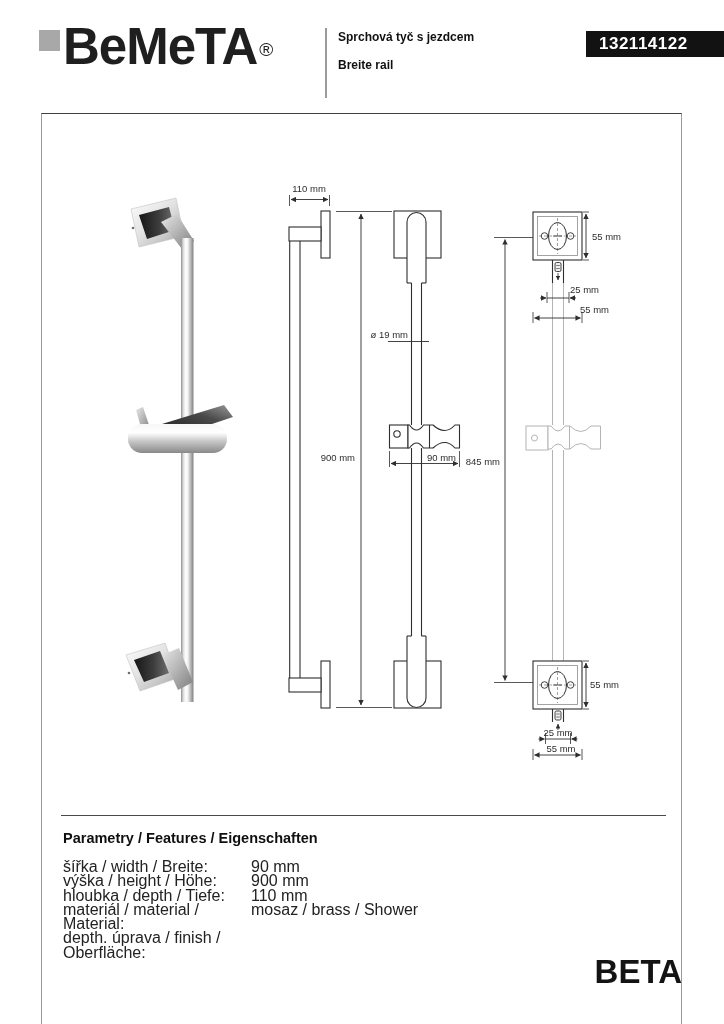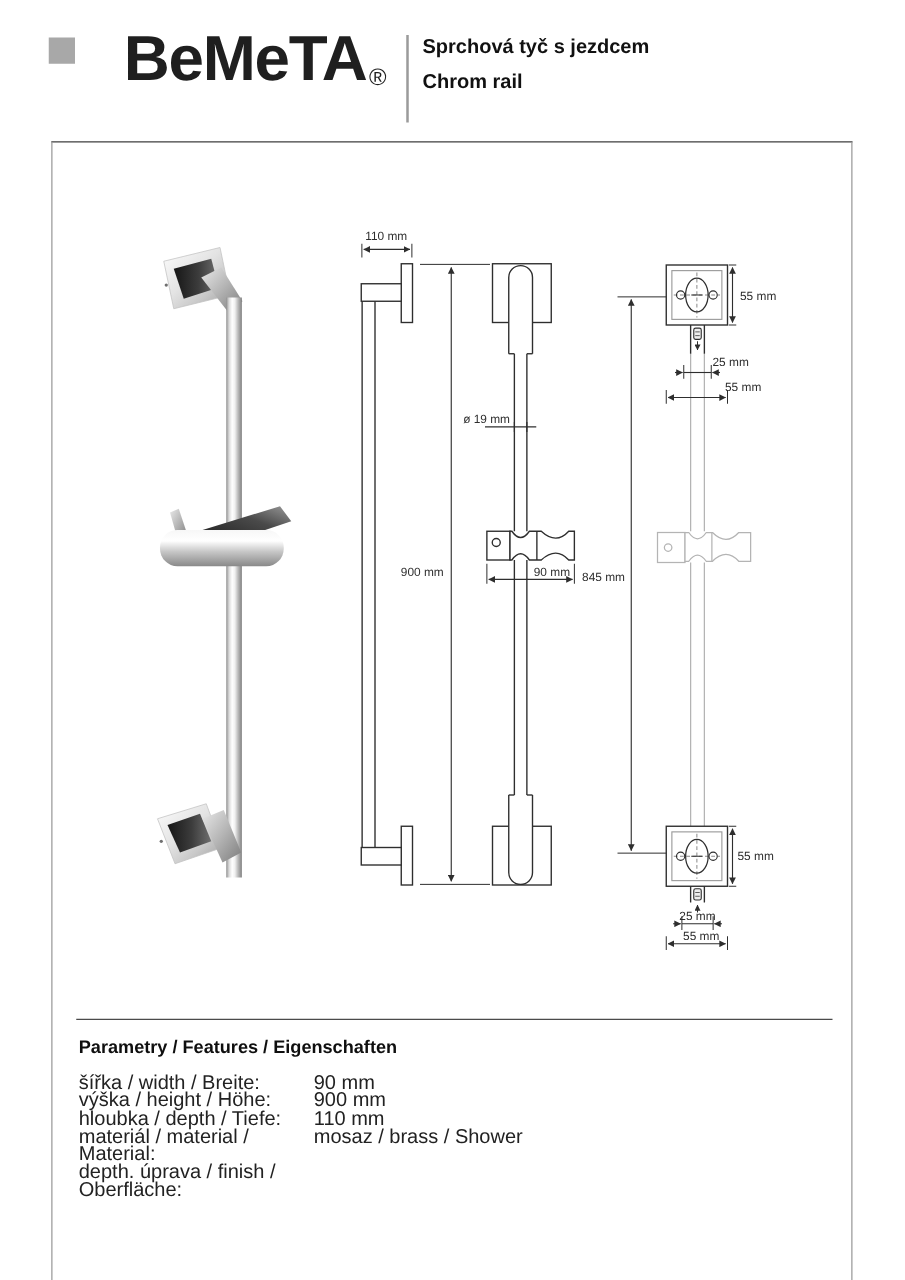--- a/index.html
+++ b/index.html
@@ -1,25 +1,25 @@
 <!DOCTYPE html>
 <html><head>
 <meta charset="utf-8">
 <style>
   html,body{margin:0;padding:0;background:#ffffff;}
   .page{position:relative;width:724px;height:1024px;background:#ffffff;overflow:hidden;
         font-family:"Liberation Sans", sans-serif;color:#1c1c1c;}
   
   .logo-square{position:absolute;left:39px;top:30px;width:21px;height:21px;background:#a8a8a8;}
-  .brand{position:absolute;left:63px;top:20px;display:flex;align-items:flex-end;margin-left:36px;}
+  .brand{position:absolute;left:63px;top:20px;display:flex;align-items:center;}
   .brand .brand-text{font-size:51px;font-weight:bold;letter-spacing:-1px;color:#1f1f1f;line-height:1.05;}
   .brand .reg{font-size:19px;font-weight:normal;color:#1f1f1f;margin-top:7px;margin-left:2px;}
   .header-divider{position:absolute;left:325px;top:28px;width:2px;height:70px;background:#9b9b9b;}
   .titles{position:absolute;left:338px;top:24px;}
-  .titles div{font-size:16px;font-weight:bold;line-height:27.5px;color:#111;white-space:nowrap;}
+  .titles div{font-size:12px;font-weight:bold;line-height:27.5px;color:#111;white-space:nowrap;}
   .code-box{position:absolute;left:586px;top:31px;width:138px;height:26px;background:#121212;
             color:#fff;font-size:17px;font-weight:bold;line-height:26px;padding-left:13px;
             letter-spacing:.5px;box-sizing:border-box;}
   
   .product-box{position:absolute;left:41px;top:113px;width:641px;height:953px;background:#fff;
                border:1.5px solid #9a9a9a;border-top-color:#3f3f3f;box-sizing:border-box;}
   .drawing-svg{position:absolute;left:-1px;top:-1px;width:641px;height:835px;}
   svg text{font-family:"Liberation Sans", sans-serif;font-size:9.5px;fill:#2e2e2e;}
   
   .params-divider{position:absolute;left:19px;top:701px;width:605px;height:0;border-top:1px solid #4a4a4a;}
@@ -37,22 +37,23 @@
 <div class="page">
 
   <div class="logo-square"></div>
   <div class="brand">
     <span class="brand-text">BeMeTA</span>
     <span class="reg">®</span>
   </div>
   <div class="header-divider"></div>
   <div class="titles">
     <div>Sprchová tyč s jezdcem</div>
-    <div>Chrom rail</div>
+    <div>Breite rail</div>
   </div>
+  <div class="code-box">132114122</div>
 
   <div class="product-box">
     <svg class="drawing-svg" viewBox="41 113 641 835" preserveAspectRatio="none">
       <defs>
         <marker id="arr" viewBox="0 0 8 8" refX="7.5" refY="4" markerWidth="6" markerHeight="6" orient="auto-start-reverse">
           <path d="M0,0 L8,4 L0,8 Z" fill="#2e2e2e"></path>
         </marker>
         <linearGradient id="railG" x1="0" y1="0" x2="1" y2="0">
           <stop offset="0" stop-color="#8f8f8f"></stop>
             <stop offset=".18" stop-color="#dadada"></stop>
@@ -263,13 +264,14 @@
       <div class="param-row">
         <span class="p-label">materiál / material / Material:</span>
         <span class="p-value">mosaz / brass / Shower</span>
       </div>
       <div class="param-row">
         <span class="p-label">depth. úprava / finish / Oberfläche:</span>
       </div>
     </div>
   </div>
 
+  <div class="footer-brand">BETA</div>
 </div>
 
 </body></html>

